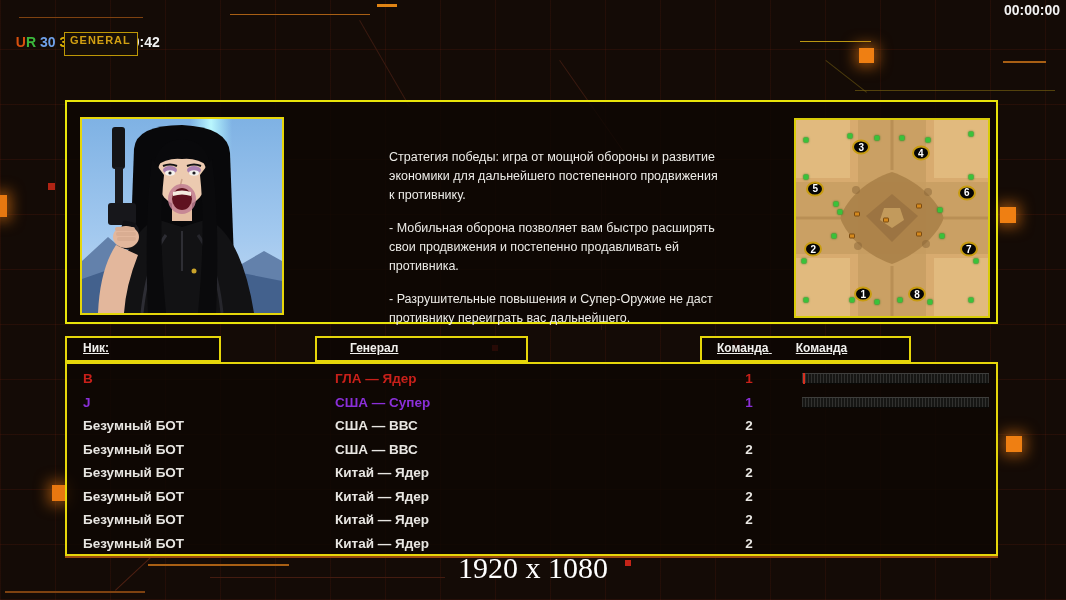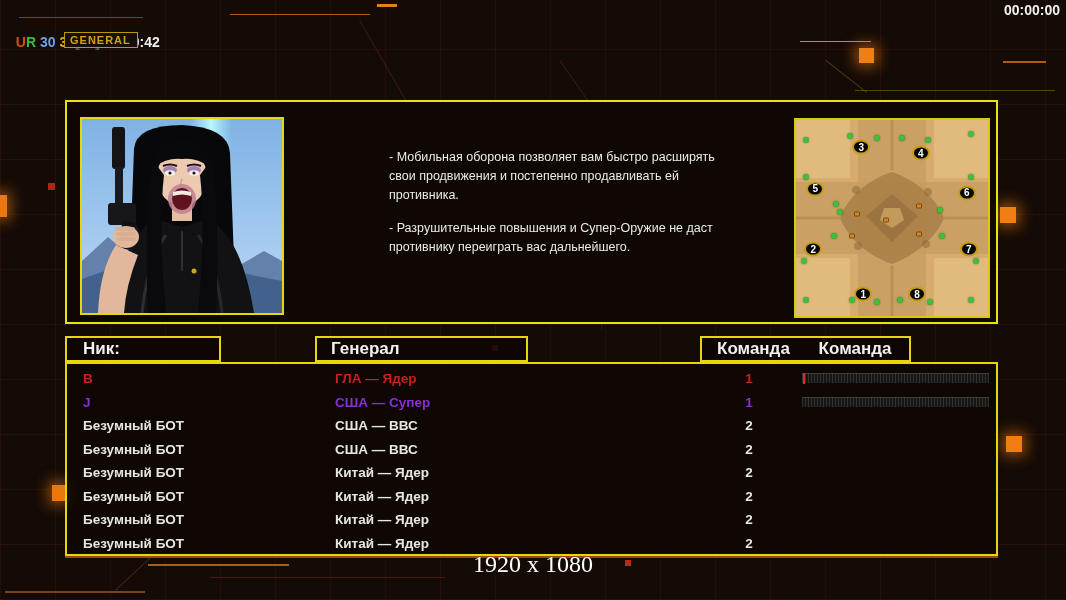--- a/index.html
+++ b/index.html
@@ -9,21 +9,21 @@
       repeating-linear-gradient(0deg, rgba(150,40,18,.14) 0 1px, transparent 1px 55px),
       repeating-linear-gradient(90deg, rgba(150,40,18,.12) 0 1px, transparent 1px 55px);
     font-family:"Liberation Sans",sans-serif;color:#eee;}
   
   .dline,.dsq{position:absolute;}
   .glow{box-shadow:0 0 14px 4px rgba(240,125,18,.55);}
   
   .gentool{position:absolute;left:8px;top:2px;font-size:14px;font-weight:bold;white-space:pre;}
   .clock{position:absolute;right:6px;top:2px;font-size:14px;font-weight:bold;color:#f2f2f2;}
   
-  .title-tab{position:absolute;left:64px;top:32px;width:74px;height:16px;border:1px solid #bd9706;
+  .title-tab{position:absolute;left:64px;top:32px;width:74px;height:24px;border:1px solid #bd9706;
     background:#170f07;color:#d2a012;font-size:11px;font-weight:bold;letter-spacing:1px;
     line-height:15px;padding-left:5px;box-sizing:border-box;}
   .title-box{position:absolute;left:65px;top:48px;width:371px;height:31px;border:2px solid #e6d60a;
     background:rgba(10,5,2,.85);color:#f4f4f2;font-size:19px;font-weight:bold;line-height:28px;
     padding-left:12px;box-sizing:border-box;}
   
   .main-panel{position:absolute;left:65px;top:100px;width:933px;height:224px;border:2px solid #e8e40a;
     background:rgba(12,6,3,.8);box-sizing:border-box;}
   .portrait{position:absolute;left:13px;top:15px;width:204px;height:198px;border:2px solid #e6d60a;
     box-sizing:border-box;background:#7fb2e4;overflow:hidden;}
@@ -33,39 +33,39 @@
     box-sizing:border-box;background:#d8ab6f;overflow:hidden;}
   .spot{position:absolute;width:18px;height:15px;border-radius:50%;background:#060606;border:2px solid #c89c10;
     color:#fff;font-size:10px;font-weight:bold;display:flex;align-items:center;justify-content:center;
     transform:translate(-50%,-50%);box-sizing:border-box;line-height:1;}
   .gdot{position:absolute;width:5px;height:5px;background:#3ac23a;border-radius:1px;
     transform:translate(-50%,-50%);box-shadow:0 0 2px #166a16;}
   .odot{position:absolute;width:6px;height:5px;background:#d4881c;border:1px solid #7a4a10;border-radius:1px;
     transform:translate(-50%,-50%);box-sizing:border-box;}
   
   .hdr{position:absolute;top:336px;height:26px;border:2px solid #e6d60a;background:rgba(12,6,3,.85);
-    box-sizing:border-box;color:#f1f0ed;font-weight:bold;font-size:17px;line-height:21px;}
+    box-sizing:border-box;color:#f1f0ed;font-weight:bold;font-size:12px;line-height:21px;text-decoration:underline;}
   .hdr-nick{left:65px;width:156px;padding-left:16px;}
-  .hdr-general{left:315px;width:213px;padding-left:14px;}
+  .hdr-general{left:315px;width:213px;padding-left:33px;}
   .hdr-team{left:700px;width:211px;}
   .hdr-team .h1{margin-left:15px;} .hdr-team .h2{margin-left:24px;}
   
   .table-panel{position:absolute;left:65px;top:362px;width:933px;height:194px;border:2px solid #e6d60a;
     background:rgba(12,6,3,.8);box-sizing:border-box;box-shadow:0 2px 0 #9a4a10;padding-top:3px;overflow:hidden;}
   .prow{position:relative;height:23.5px;font-weight:bold;font-size:13.5px;}
   .c-nick{position:absolute;left:16px;top:4px;}
   .c-gen{position:absolute;left:268px;top:4px;}
   .c-team{position:absolute;left:665px;top:4px;width:34px;text-align:center;}
   .c-bar{position:absolute;left:735px;top:6px;width:187px;height:11px;
     background:repeating-linear-gradient(90deg,#31312f 0 1px,#161614 1px 3px);
     box-shadow:inset 0 1px 0 #3e3e3c, inset 0 -1px 0 #090907;}
   .tick{position:absolute;left:1px;top:0;width:2px;height:11px;background:#d83020;display:block;}
   
   .footer-res{position:absolute;left:0;right:0;top:551px;text-align:center;
-    font-family:"Liberation Serif",serif;font-size:24px;color:#ffffff;}
+    font-family:"Liberation Serif",serif;font-size:30px;color:#ffffff;}
 </style>
 </head>
 <body>
 
 <div id="screen">
 
   <div class="dline" style="left:19px;top:17px;width:124px;height:1px;background:#7e4210;"></div>
   <div class="dline" style="left:230px;top:14px;width:140px;height:1px;background:#a85f14;"></div>
   <div class="dline" style="left:377px;top:4px;width:20px;height:3px;background:#e08414;"></div>
   <div class="dline" style="left:800px;top:41px;width:71px;height:1px;background:#b99612;"></div>
@@ -147,20 +147,21 @@
         <path d="M16,194 Q18,150 34,126 L56,136 Q44,166 42,194 Z" fill="#e3b79c"></path>
         <ellipse cx="44" cy="118" rx="13" ry="11" fill="#e3b79c"></ellipse>
         <rect x="33" y="108" width="20" height="4" rx="2" fill="#d9ad92"></rect>
         <rect x="34" y="113" width="20" height="4" rx="2" fill="#d9ad92"></rect>
         <rect x="35" y="118" width="19" height="4" rx="2" fill="#d9ad92"></rect>
       </svg>
     </div>
 
     <div class="briefing">
 
+    <p>Стратегия победы: игра от мощной обороны и развитие экономики для дальнейшего постепенного продвижения к противнику.</p>
         <p>- Мобильная оборона позволяет вам быстро расширять свои продвижения и постепенно продавливать ей противника.</p>
         <p>- Разрушительные повышения и Супер-Оружие не даст противнику переиграть вас дальнейшего.</p>
       </div>
 
     <div class="minimap">
       <svg width="192" height="196" viewBox="0 0 192 196" style="position:absolute;left:0;top:0;">
         <rect width="192" height="196" fill="#d8ab6f"></rect>
         <rect x="0" y="0" width="54" height="58" fill="#e4be82" opacity="0.8"></rect>
         <rect x="138" y="0" width="54" height="58" fill="#e4be82" opacity="0.8"></rect>
         <rect x="0" y="138" width="54" height="58" fill="#e4be82" opacity="0.8"></rect>

